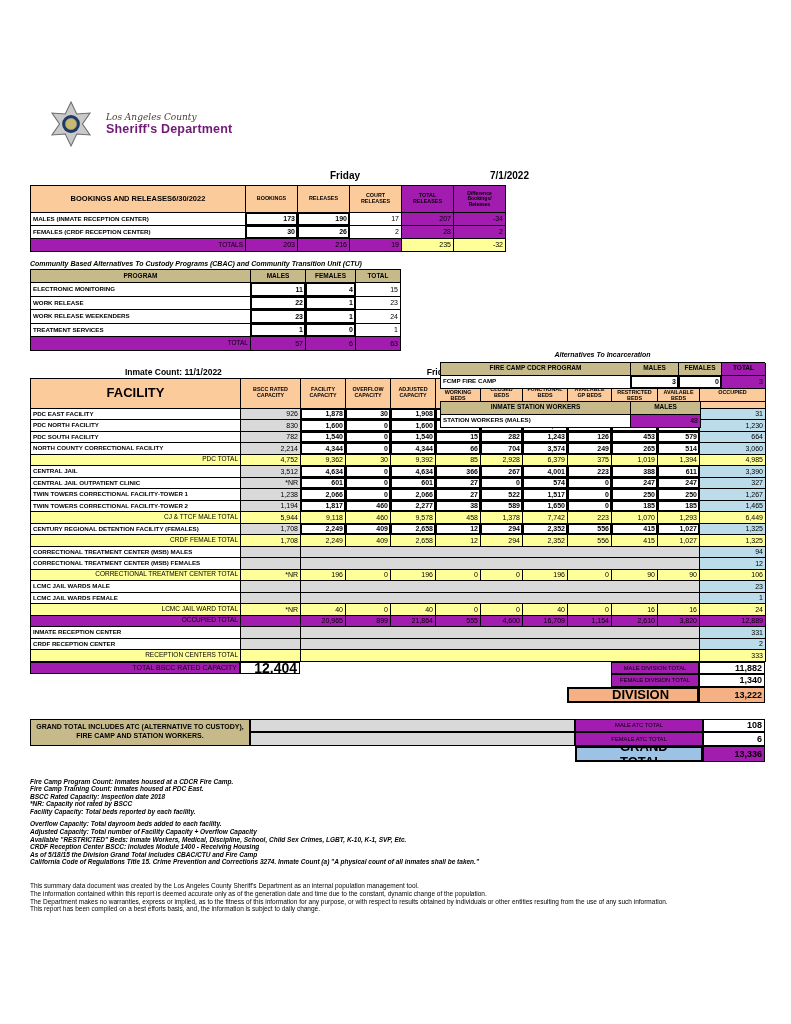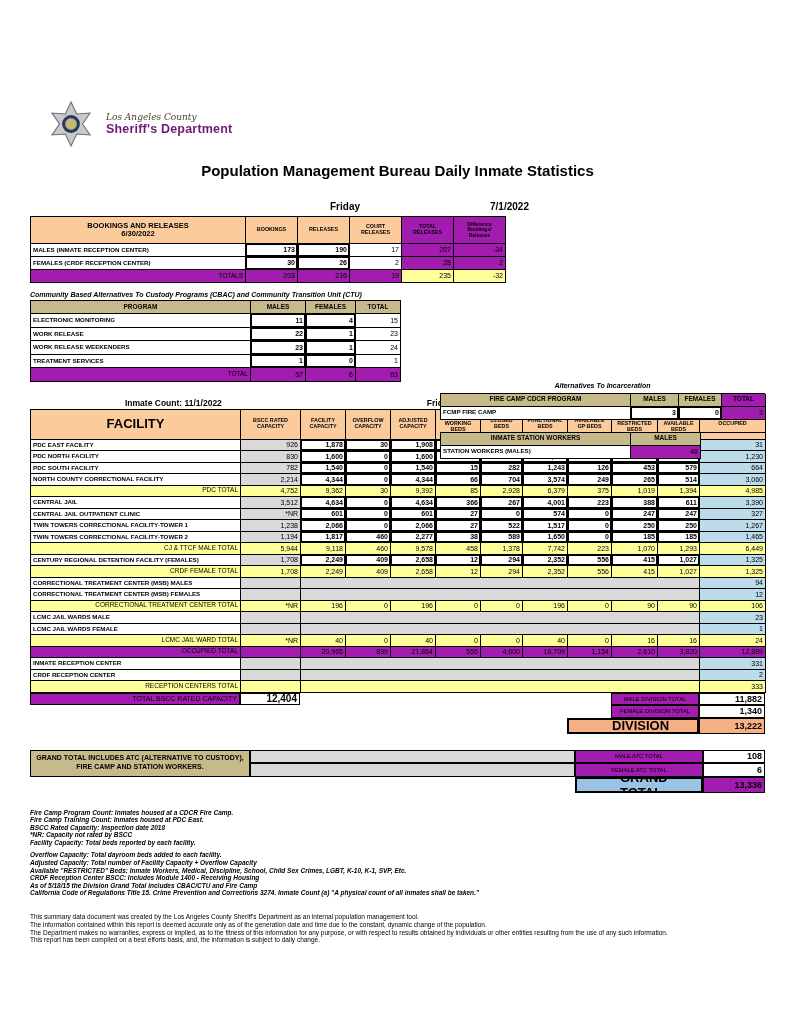--- a/index.html
+++ b/index.html
@@ -30,21 +30,21 @@
   .yellow{background:#FFFF99;}
   .tan{background:#C6BA8B;}
   .blue{background:#BDDCEA;}
   .gray{background:#D9D9D9;}
   .orange{background:#F5B183;}
   .bluelbl{background:#9CC3E5;}
   .hdr{font-size:5.4px;font-weight:bold;text-transform:uppercase;justify-content:center;text-align:center;}
 
   
   .bk-grid{grid-template-columns:215px 52px 52px 52px 52px 52px;grid-template-rows:27px 13px 13px 13px;width:475px;}
-  .bk-title{flex-direction:column;justify-content:center;font-weight:bold;font-size:7.5px;}
+  .bk-title{flex-direction:row;justify-content:center;font-weight:bold;font-size:7.5px;}
   
   .section-title{font-size:7px;font-weight:bold;font-style:italic;margin-top:8px;}
   .cbac-grid{grid-template-columns:220px 55px 50px 45px;grid-template-rows:13px 13.5px 13.5px 13.5px 13.5px 13.5px;width:370px;margin-top:2px;}
   
   .ati{position:absolute;left:410px;width:325px;}
   .ati-title{text-align:center;font-size:7px;font-weight:bold;font-style:italic;}
   .fire-grid{grid-template-columns:190px 48px 43px 44px;grid-template-rows:13px 13px;}
   .station-grid{grid-template-columns:190px 70px;grid-template-rows:13px 13px;margin-top:12px;}
 
   
@@ -88,21 +88,20 @@
       <polygon points="22,1 27.5,12.47 40.19,11.5 33,22 40.19,32.5 27.5,31.53 22,43 16.5,31.53 3.81,32.5 11,22 3.81,11.5 16.5,12.47" fill="#c9c9c9" stroke="#6b6b6b" stroke-width="1"></polygon>
       <circle cx="22" cy="22" r="8.5" fill="#1F3864"></circle>
       <circle cx="22" cy="22" r="5.5" fill="#c9b870" stroke="#8a8a8a" stroke-width="0.6"></circle>
     </svg>
     <div class="logo-text">
       <div class="county">Los Angeles County</div>
       <div class="dept">Sheriff's Department</div>
     </div>
   </div>
 
-  <div class="page-title">Population Management Bureau Daily Inmate Statistics</div>
 
   <div class="daydate">
     <span class="d1">Friday</span>
     <span class="d2">7/1/2022</span>
   </div>
 
   <div class="grid bk-grid">
     <div class="c peach bk-title ctr">
       <div>BOOKINGS AND RELEASES</div>
       <div>6/30/2022</div>
@@ -414,21 +413,21 @@
       <div class="c gray" style="grid-column: span 9;"></div>
       <div class="c blue num cellnum">2</div>
       <div class="c yellow num lbl2">RECEPTION CENTERS TOTAL</div>
       <div class="c yellow"></div>
       <div class="c yellow" style="grid-column: span 9;"></div>
       <div class="c yellow num cellnum">333</div>
     </div>
 
   <div class="tot-grid">
     <div class="box green num lbl2">TOTAL BSCC RATED CAPACITY</div>
-    <div class="box num b" style="font-size:10px;">12,404</div>
+    <div class="box num b" style="font-size:14px;">12,404</div>
     <div style="grid-column:span 7;"></div>
     <div class="box green sm-lbl" style="grid-column:span 2;">MALE DIVISION TOTAL</div>
     <div class="box big-val">11,882</div>
 
     <div style="grid-column:span 9;"></div>
     <div class="box green sm-lbl" style="grid-column:span 2;">FEMALE DIVISION TOTAL</div>
     <div class="box big-val">1,340</div>
 
     <div style="grid-column:span 8;"></div>
     <div class="box orange big-lbl" style="grid-column:span 3;box-shadow:inset 0 0 0 1px #000;">CUSTODY DIVISION TOTAL</div>

